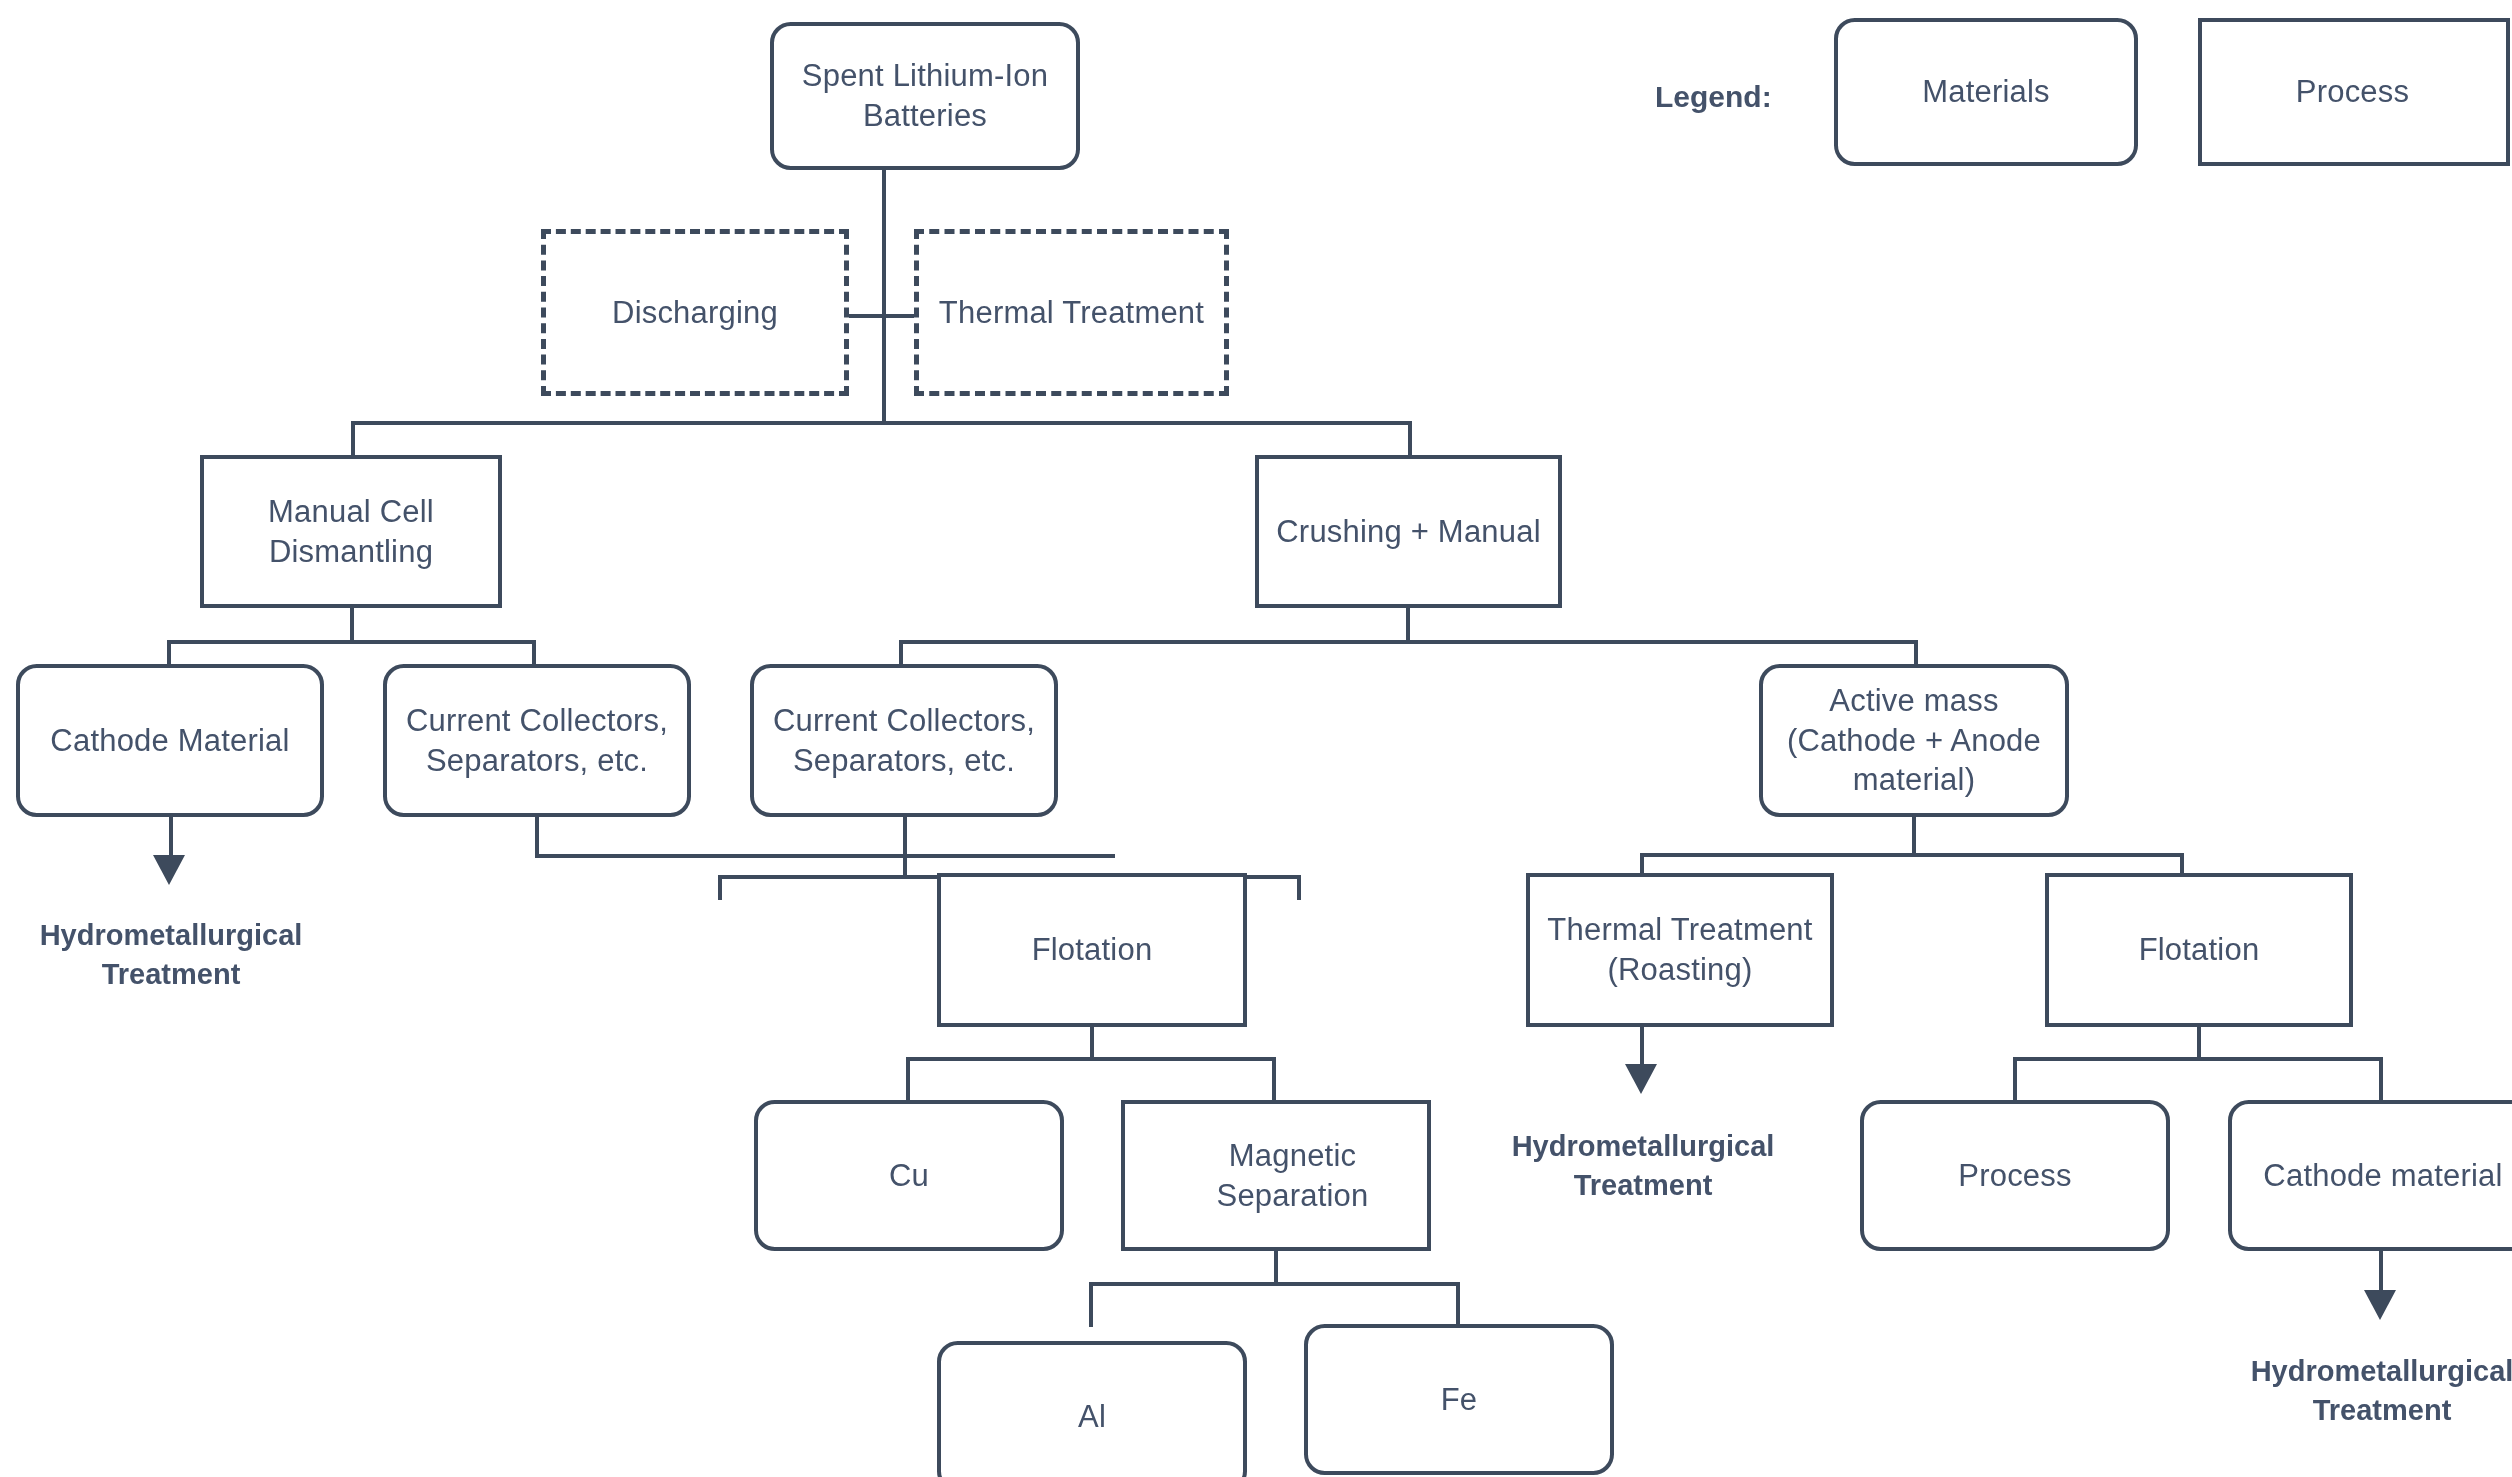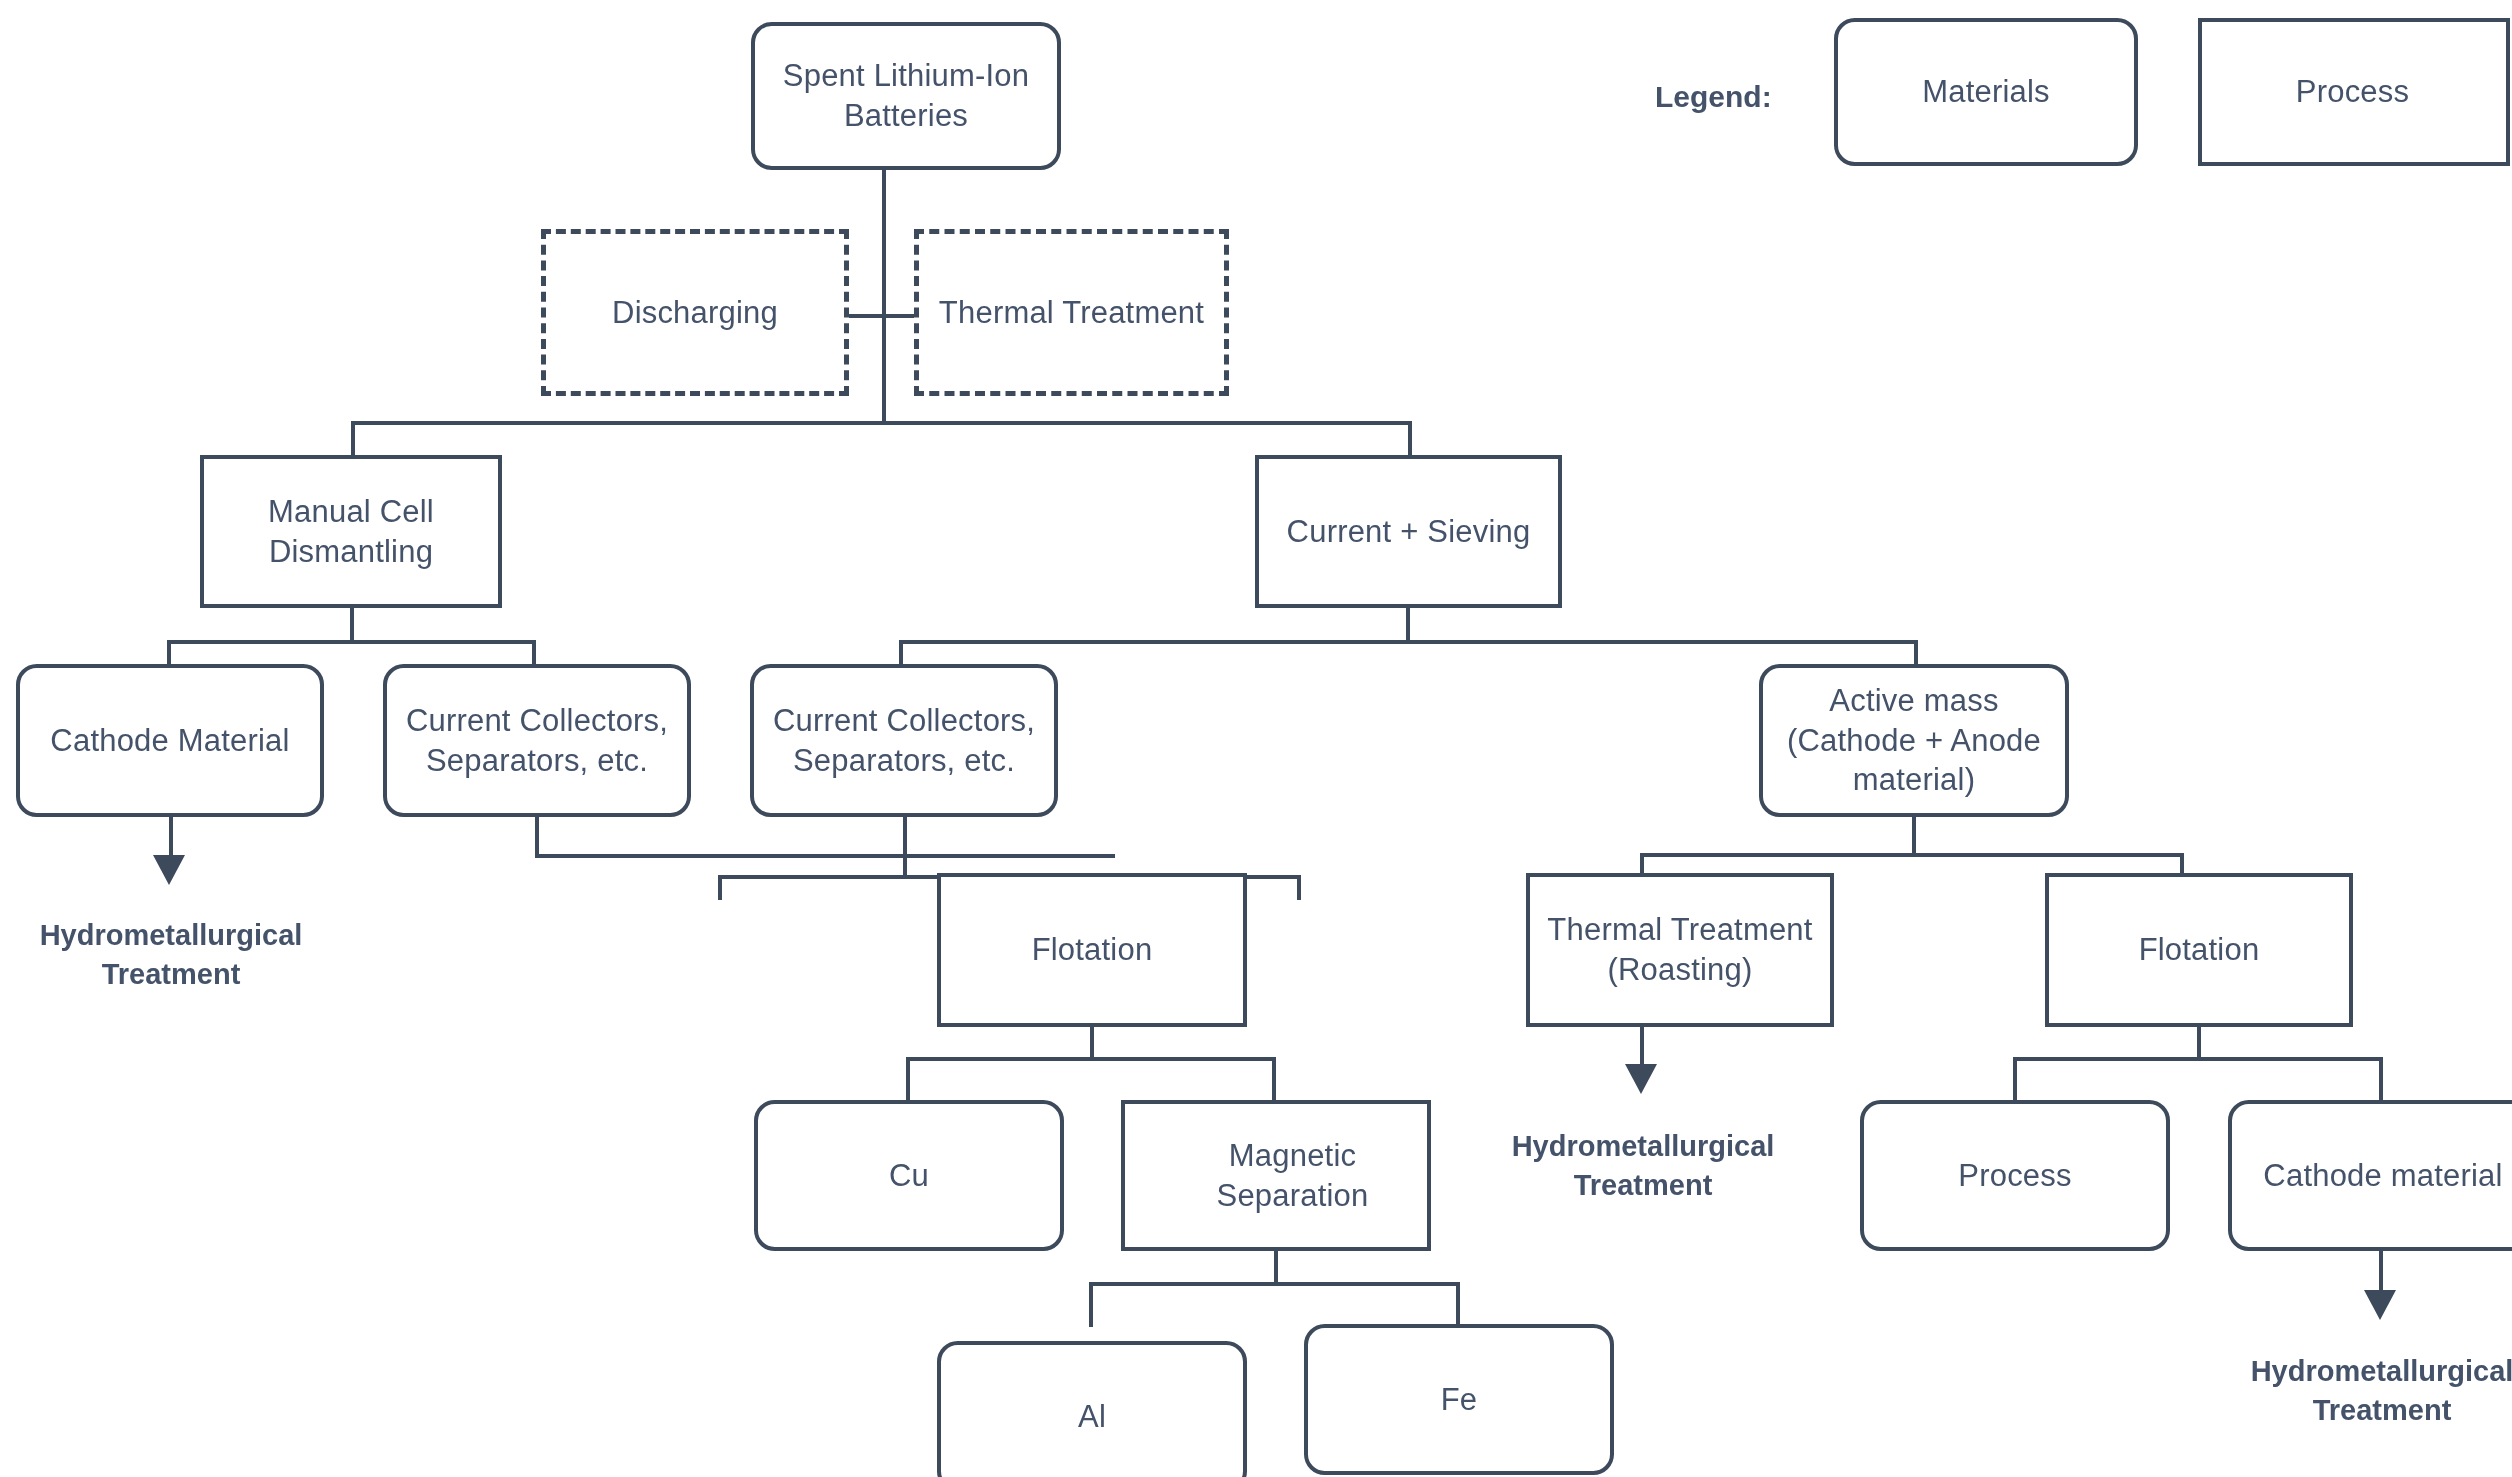--- a/index.html
+++ b/index.html
@@ -82,21 +82,21 @@
   <div id="legend-label" style="left:1655px;top:80px;">Legend:</div>
 
   <div class="node material" style="left:1834px;top:17.5px;width:304px;height:148px;">
     <span>Materials</span>
   </div>
 
   <div class="node process" style="left:2198px;top:17.5px;width:312px;height:148px;padding-left:8px;">
     <span>Process</span>
   </div>
 
-  <div class="node material" style="left:751px;top:22px;width:310px;height:148px;">
+  <div class="node material" style="left:770px;top:22px;width:310px;height:148px;">
     <span>Spent Lithium-Ion Batteries</span>
   </div>
 
   <div class="v" style="left:882px;top:169px;height:254px;"></div>
 
   <div class="node optional" style="left:541px;top:229px;width:308px;height:167px;">
     <span>Discharging</span>
   </div>
 
   <div class="node optional" style="left:914px;top:229px;width:315px;height:167px;">
@@ -107,21 +107,21 @@
 
   <div class="h" style="left:351px;top:421px;width:1061px;"></div>
   <div class="v" style="left:351px;top:421px;height:35px;"></div>
   <div class="v" style="left:1408px;top:421px;height:35px;"></div>
 
   <div class="node process" style="left:200px;top:455px;width:302px;height:153px;">
     <span>Manual Cell Dismantling</span>
   </div>
 
   <div class="node process" style="left:1255px;top:455px;width:307px;height:153px;">
-    <span>Current + Sieving</span>
+    <span>Crushing + Manual</span>
   </div>
 
   <div class="v" style="left:350px;top:607px;height:35px;"></div>
   <div class="h" style="left:167px;top:640px;width:369px;"></div>
   <div class="v" style="left:167px;top:640px;height:25.4px;"></div>
   <div class="v" style="left:532px;top:640px;height:25.4px;"></div>
 
   <div class="v" style="left:1406px;top:607px;height:35px;"></div>
   <div class="h" style="left:899px;top:640px;width:1018px;"></div>
   <div class="v" style="left:899px;top:640px;height:25.4px;"></div>

